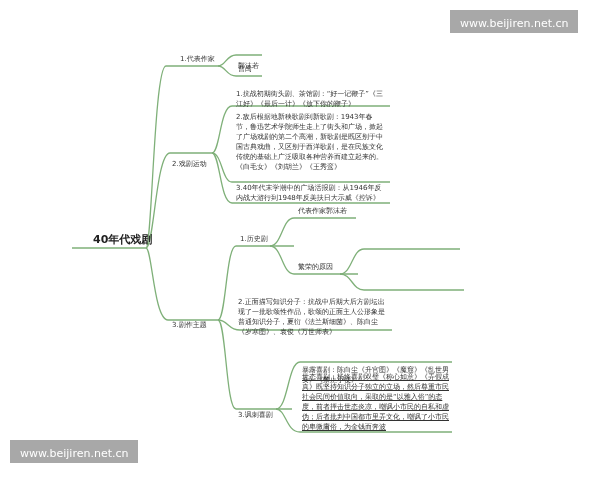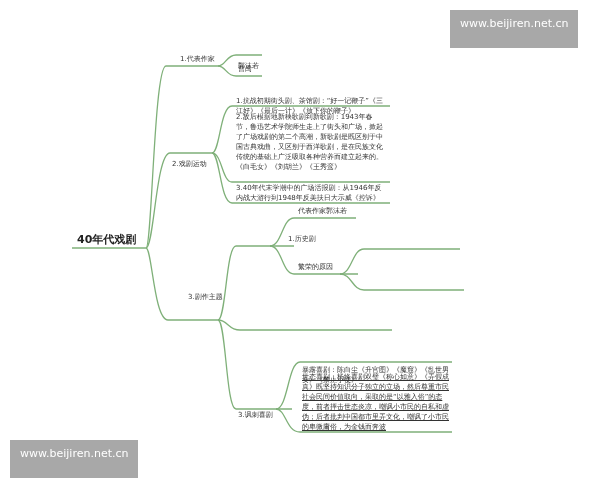--- a/index.html
+++ b/index.html
@@ -10,21 +10,21 @@
       color: #333333;
     }
     .canvas { position: absolute; left: 0; top: 0; width: 600px; height: 480px; }
     svg.links { position: absolute; left: 0; top: 0; width: 600px; height: 480px; }
     svg.links path { fill: none; stroke: #7fb079; stroke-width: 1.3; }
     .node { position: absolute; font-size: 7px; line-height: 10px; color: #333; white-space: nowrap; }
     .node.wrap { white-space: normal; }
     .root { font-size: 11px; font-weight: bold; color: #222; line-height: 14px; }
     .watermark {
       position: absolute; background: #a8a8a8; color: #ffffff;
-      font-size: 11px; line-height: 28px; height: 38px; padding: 0 10px;
+      font-size: 11px; line-height: 28px; height: 23px; padding: 0 10px;
       font-family: "DejaVu Sans", sans-serif;
     }
   </style>
 </head>
 <body>
 
 <div class="canvas">
   <svg class="links" viewBox="0 0 600 480">
 
     <path d="M72 248 L146 248"></path>
@@ -49,37 +49,38 @@
     <path d="M270 246 C282 246 282 218 294 218 L356 218"></path>
     <path d="M270 246 C282 246 282 274 294 274 L358 274"></path>
 
     <path d="M340 274 C352 274 352 249 364 249 L460 249"></path>
     <path d="M340 274 C352 274 352 290 364 290 L464 290"></path>
 
     <path d="M276 409 C288 409 288 362 300 362 L452 362"></path>
     <path d="M276 409 C286 409 286 432 300 432 L452 432"></path>
   </svg>
 
-  <div class="node root" style="left:77px; top:233px;text-align:center;">40年代戏剧</div>
+  <div class="node root" style="left:93px; top:233px;text-align:center;">40年代戏剧</div>
 
   <div class="node" style="left:180px; top:54px;">1.代表作家</div>
   <div class="node" style="left:238px; top:61px;font-family:Liberation Serif, serif;">郭沫若</div>
   <div class="node" style="left:238px; top:64px;">曹禺</div>
 
   <div class="node" style="left:172px; top:159px;">2.戏剧运动</div>
-  <div class="node wrap" style="left:236px; top:96px; width:150px;">1.抗战初期街头剧、茶馆剧：“好一记鞭子”《三江好》《最后一计》《放下你的鞭子》</div>
+  <div class="node wrap" style="left:236px; top:89px; width:150px;">1.抗战初期街头剧、茶馆剧：“好一记鞭子”《三江好》《最后一计》《放下你的鞭子》</div>
   <div class="node wrap" style="left:236px; top:112px; width:150px;">2.敌后根据地新秧歌剧到新歌剧：1943年春节，鲁迅艺术学院师生走上了街头和广场，掀起了广场戏剧的第二个高潮，新歌剧是既区别于中国古典戏曲，又区别于西洋歌剧，是在民族文化传统的基础上广泛吸取各种营养而建立起来的。《白毛女》《刘胡兰》《王秀鸾》</div>
   <div class="node wrap" style="left:236px; top:183px; width:152px;">3.40年代末学潮中的广场活报剧：从1946年反内战大游行到1948年反美扶日大示威《控诉》</div>
 
-  <div class="node" style="left:172px; top:292px;margin-left:16px;">3.剧作主题</div>
+  <div class="node" style="left:172px; top:320px;">3.剧作主题</div>
 
-  <div class="node" style="left:240px; top:234px;margin-left:48px;">1.历史剧</div>
+  <div class="node" style="left:240px; top:234px;">1.历史剧</div>
   <div class="node" style="left:298px; top:206px;">代表作家郭沫若</div>
   <div class="node" style="left:298px; top:262px;">繁荣的原因</div>
 
+  <div class="node wrap" style="left:238px; top:297px; width:152px;">2.正面描写知识分子：抗战中后期大后方剧坛出现了一批歌颂性作品，歌颂的正面主人公形象是普通知识分子，夏衍《法兰斯细菌》、陈白尘《岁寒图》、袁俊《万世师表》</div>
 
   <div class="node" style="left:238px; top:410px;">3.讽刺喜剧</div>
   <div class="node wrap" style="left:302px; top:341px; width:150px;margin-top:24px;">暴露喜剧：陈白尘《升官图》《魔窟》《乱世男女》《禁止小便》</div>
   <div class="node wrap" style="left:302px; top:372px; width:150px;text-decoration:underline;">世态喜剧：杨绛喜剧双璧《称心如意》《弄假成真》既坚持知识分子独立的立场，然后尊重市民社会民间价值取向，采取的是“以雅入俗”的态度，前者抨击世态炎凉，嘲讽小市民的自私和虚伪；后者批判中国都市里弄文化，嘲讽了小市民的卑微庸俗，为金钱而奔波</div>
 </div>
 
 <div class="watermark" style="left:450px; top:10px;">www.beijiren.net.cn</div>
 <div class="watermark" style="left:10px; top:440px;">www.beijiren.net.cn</div>
 
 </body></html>

